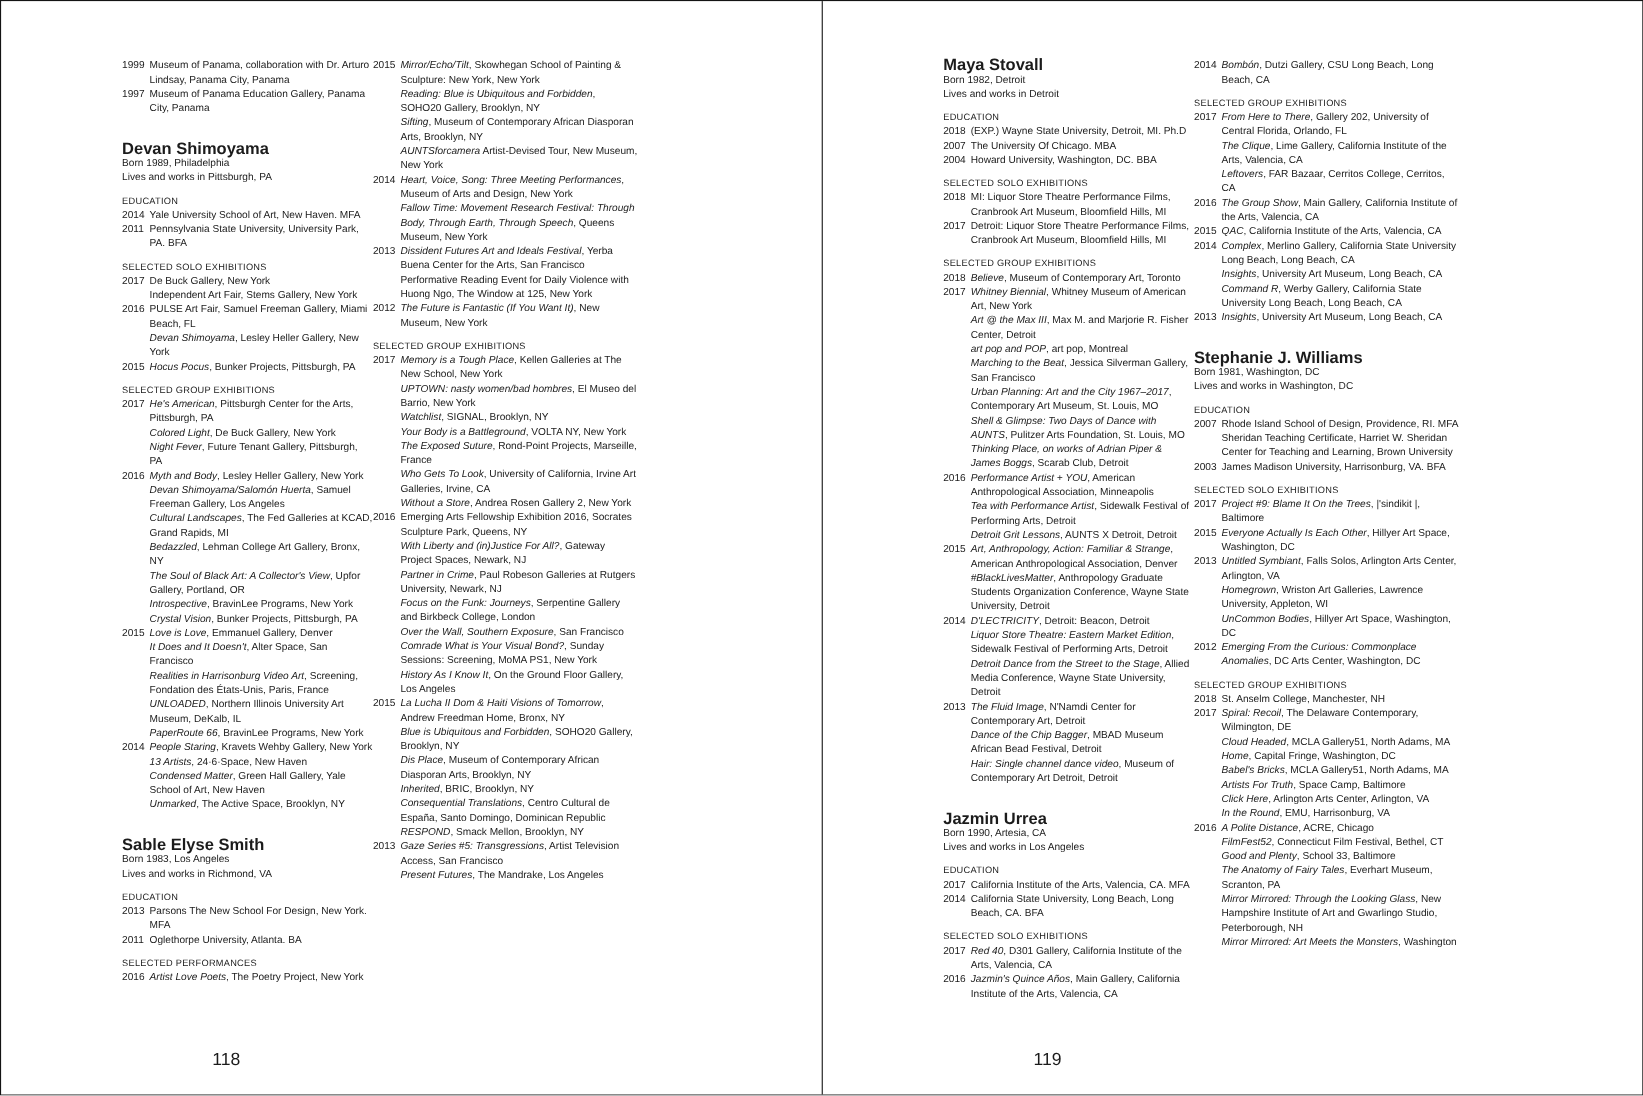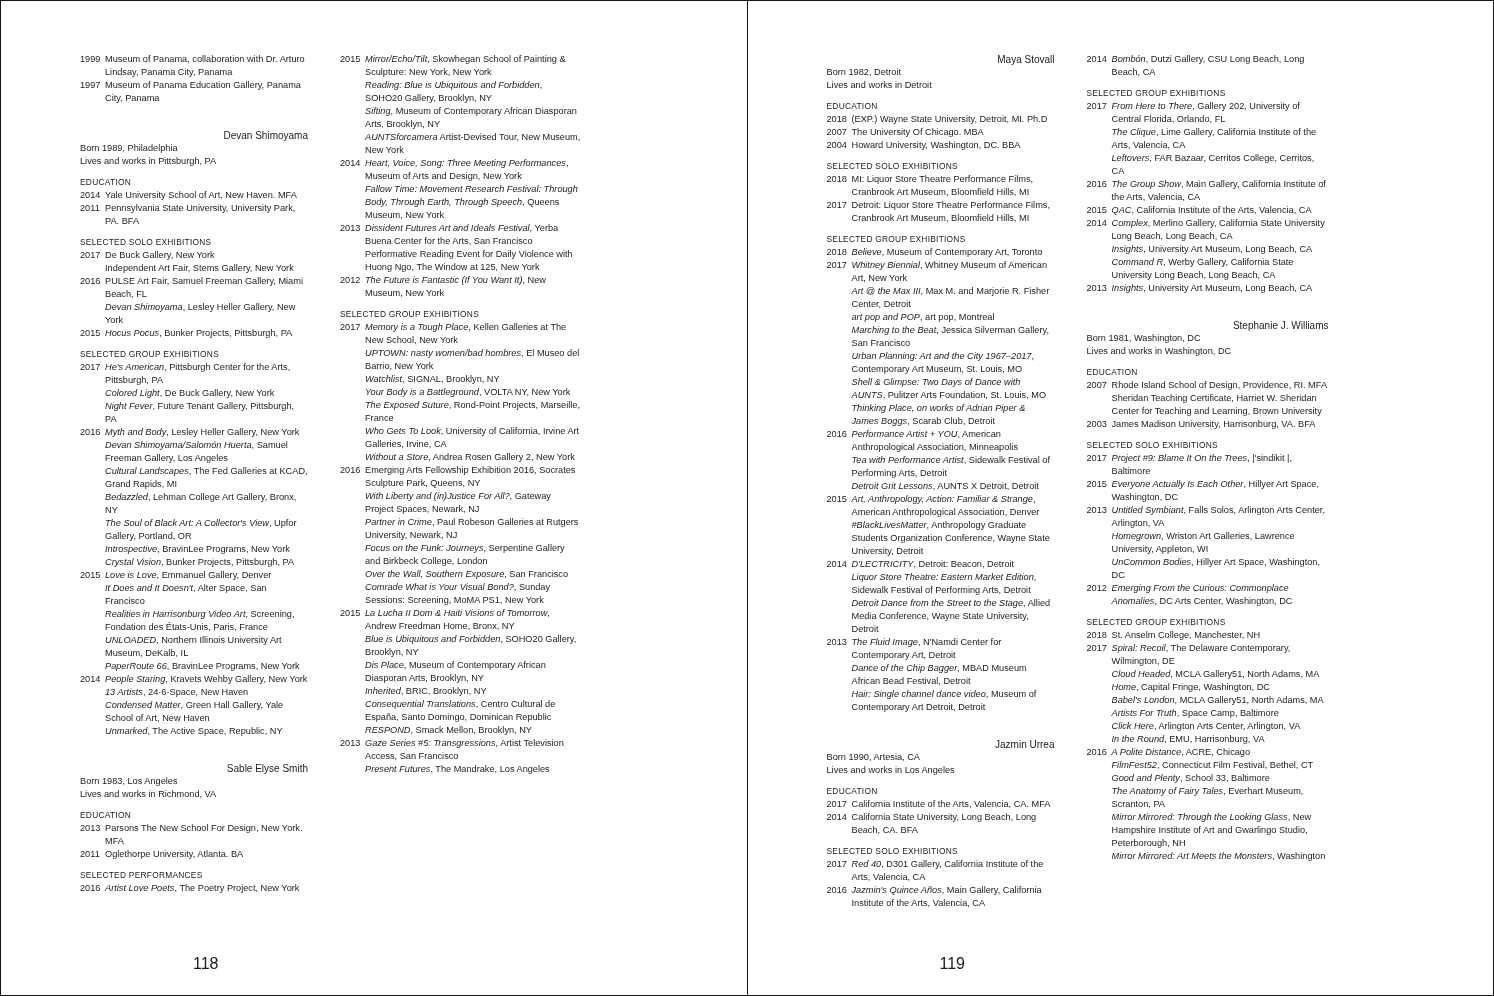--- a/index.html
+++ b/index.html
@@ -1,30 +1,30 @@
 <!DOCTYPE html>
 <html><head>
 <meta charset="utf-8">
 <style>
   * { margin:0; padding:0; box-sizing:border-box; }
   html, body { background:#ffffff; }
   body { width:1494px; height:996px; font-family:"Liberation Sans", sans-serif; }
   .spread { display:flex; width:1494px; height:996px; background:#fff; border:1px solid #141414; position:relative; }
   .page { flex:1; height:100%; position:relative; overflow:hidden; }
   .divider { width:1px; background:#141414; height:100%; flex-shrink:0; }
-  .cols { display:flex; gap:32px; padding-top:52px; padding-left:79px; height:912px; overflow:hidden; }
+  .cols { display:flex; padding-top:52px; padding-left:110px; height:912px; overflow:hidden; }
   .col { font-size:9.2px; line-height:13px; color:#1b1b1b; flex-shrink:0; }
   .col.c0 { width:228px; }
   .col.c1 { width:242px; }
   .b-item { display:flex; }
   .year { width:25px; flex-shrink:0; }
   .etext { flex:1; }
   .it { font-style:italic; }
   .rm { font-style:normal; }
-  .b-name { font-weight:normal; font-size:10px; margin-top:24px;text-align:right; }
+  .b-name { font-weight:bold; font-size:15px; margin-top:24px; }
   .b-meta { }
   .b-label { margin-top:8px; font-size:8.4px; letter-spacing:0.25px; }
   .col > div:first-child { margin-top:0; }
   .pagenum { position:absolute; left:192px; bottom:22px; font-weight:normal; font-size:16px; color:#1b1b1b; }
 </style>
 </head>
 <body>
 
 <div class="spread" id="spread">
   <div class="page" id="page-0">
@@ -139,21 +139,21 @@
           <div class="b-item">
             <span class="year"></span>
             <span class="etext"><span class="it">13 Artists</span><span class="rm">, 24·6·Space, New Haven</span></span>
           </div>
           <div class="b-item">
             <span class="year"></span>
             <span class="etext"><span class="it">Condensed Matter</span><span class="rm">, Green Hall Gallery, Yale School of Art, New Haven</span></span>
           </div>
           <div class="b-item">
             <span class="year"></span>
-            <span class="etext"><span class="it">Unmarked</span><span class="rm">, The Active Space, Republic, NY</span></span>
+            <span class="etext"><span class="it">Unmarked</span><span class="rm">, The Active Space, Brooklyn, NY</span></span>
           </div>
           <div class="b-name">Sable Elyse Smith</div>
           <div class="b-meta">Born 1983, Los Angeles</div>
           <div class="b-meta">Lives and works in Richmond, VA</div>
           <div class="b-label">EDUCATION</div>
           <div class="b-item">
             <span class="year">2013</span>
             <span class="etext"><span class="rm">Parsons The New School For Design, New York. MFA</span></span>
           </div>
           <div class="b-item">
@@ -248,20 +248,24 @@
             <span class="year"></span>
             <span class="etext"><span class="it">Focus on the Funk: Journeys</span><span class="rm">, Serpentine Gallery and Birkbeck College, London</span></span>
           </div>
           <div class="b-item">
             <span class="year"></span>
             <span class="etext"><span class="it">Over the Wall, Southern Exposure</span><span class="rm">, San Francisco</span></span>
           </div>
           <div class="b-item">
             <span class="year"></span>
             <span class="etext"><span class="it">Comrade What is Your Visual Bond?</span><span class="rm">, Sunday Sessions: Screening, MoMA PS1, New York</span></span>
+          </div>
+          <div class="b-item">
+            <span class="year"></span>
+            <span class="etext"><span class="it">History As I Know It</span><span class="rm">, On the Ground Floor Gallery, Los Angeles</span></span>
           </div>
           <div class="b-item">
             <span class="year">2015</span>
             <span class="etext"><span class="it">La Lucha II Dom &amp; Haiti Visions of Tomorrow</span><span class="rm">, Andrew Freedman Home, Bronx, NY</span></span>
           </div>
           <div class="b-item">
             <span class="year"></span>
             <span class="etext"><span class="it">Blue is Ubiquitous and Forbidden</span><span class="rm">, SOHO20 Gallery, Brooklyn, NY</span></span>
           </div>
           <div class="b-item">
@@ -515,21 +519,21 @@
           <div class="b-item">
             <span class="year"></span>
             <span class="etext"><span class="it">Cloud Headed</span><span class="rm">, MCLA Gallery51, North Adams, MA</span></span>
           </div>
           <div class="b-item">
             <span class="year"></span>
             <span class="etext"><span class="it">Home</span><span class="rm">, Capital Fringe, Washington, DC</span></span>
           </div>
           <div class="b-item">
             <span class="year"></span>
-            <span class="etext"><span class="it">Babel's London</span><span class="rm">, MCLA Gallery51, North Adams, MA</span></span>
+            <span class="etext"><span class="it">Babel's Bricks</span><span class="rm">, MCLA Gallery51, North Adams, MA</span></span>
           </div>
           <div class="b-item">
             <span class="year"></span>
             <span class="etext"><span class="it">Artists For Truth</span><span class="rm">, Space Camp, Baltimore</span></span>
           </div>
           <div class="b-item">
             <span class="year"></span>
             <span class="etext"><span class="it">Click Here</span><span class="rm">, Arlington Arts Center, Arlington, VA</span></span>
           </div>
           <div class="b-item">

